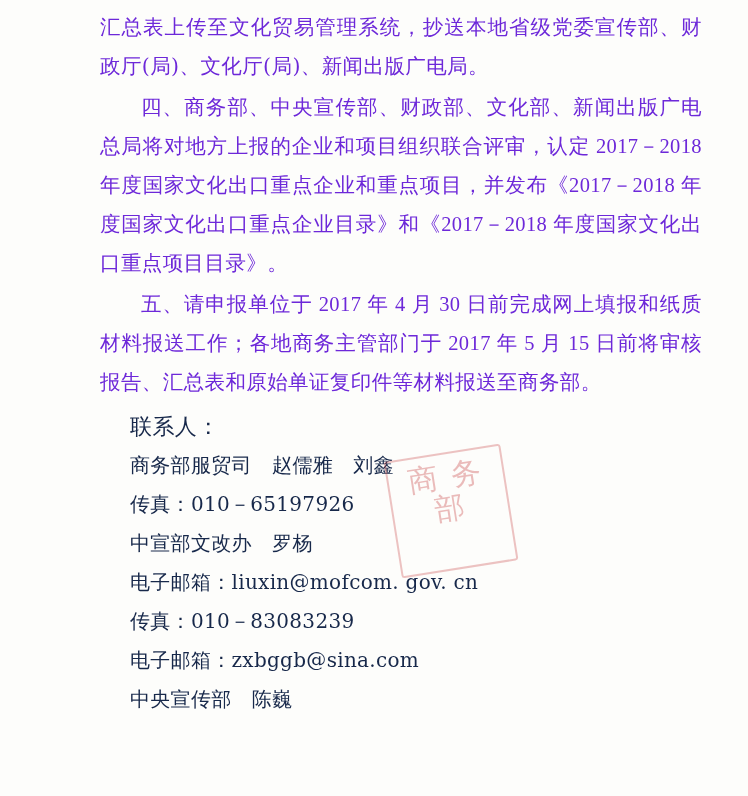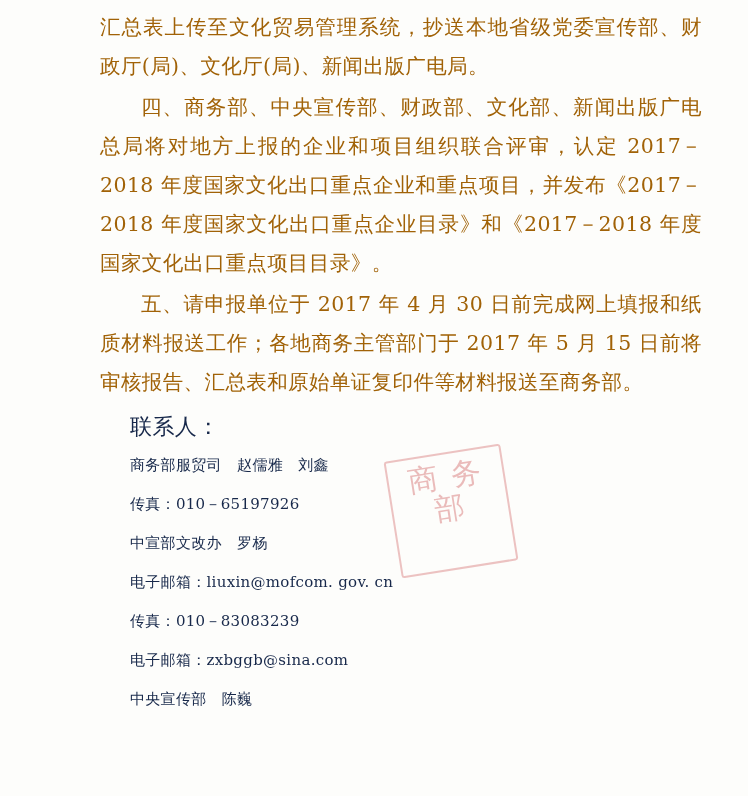--- a/index.html
+++ b/index.html
@@ -22,36 +22,37 @@
     box-sizing: border-box;
     padding: 8px 46px 0 100px;
   }
   .para {
     font-size: 20.5px;
     line-height: 39px;
     letter-spacing: 0.4px;
     text-align: justify;
     text-justify: inter-ideograph;
     margin: 0 0 2px 0;
-    color: #a16207;
+    color: #6d28d9;
     text-indent: 0;
   }
   .para.indent {
     text-indent: 41px;
+    font-family: Liberation Serif, serif;
   }
   .contact-label {
     font-size: 22px;
     line-height: 39px;
     letter-spacing: 0.4px;
     color: #17284a;
     margin: 0;
     padding-left: 30px;
   }
   .contact-line {
-    font-size: 15px;
+    font-size: 20px;
     line-height: 39px;
     letter-spacing: 0.3px;
     color: #17284a;
     margin: 0;
     padding-left: 30px;
     white-space: pre;
   }
   .contact-line.sub {
     padding-left: 30px;
   }

